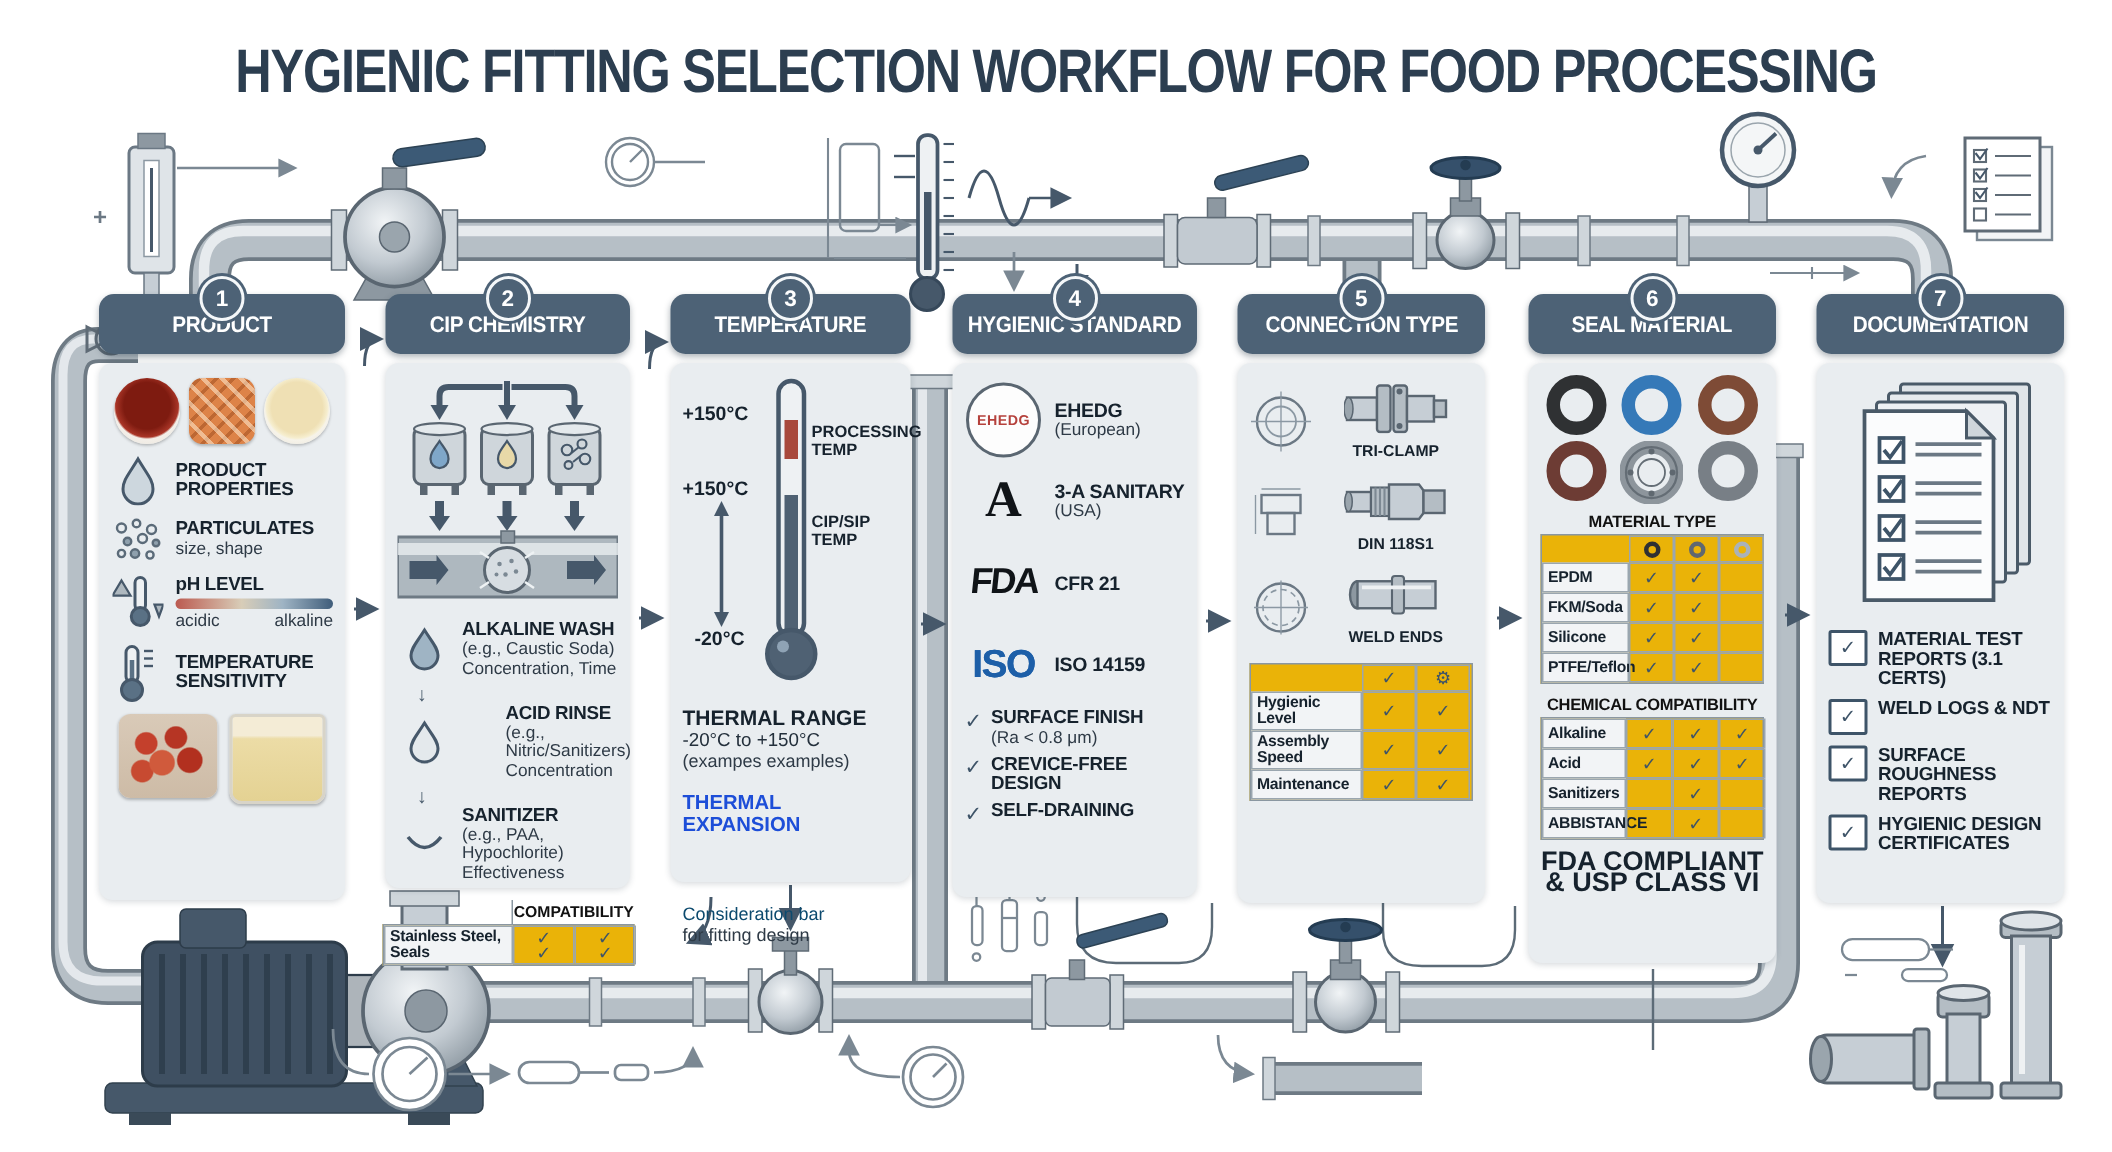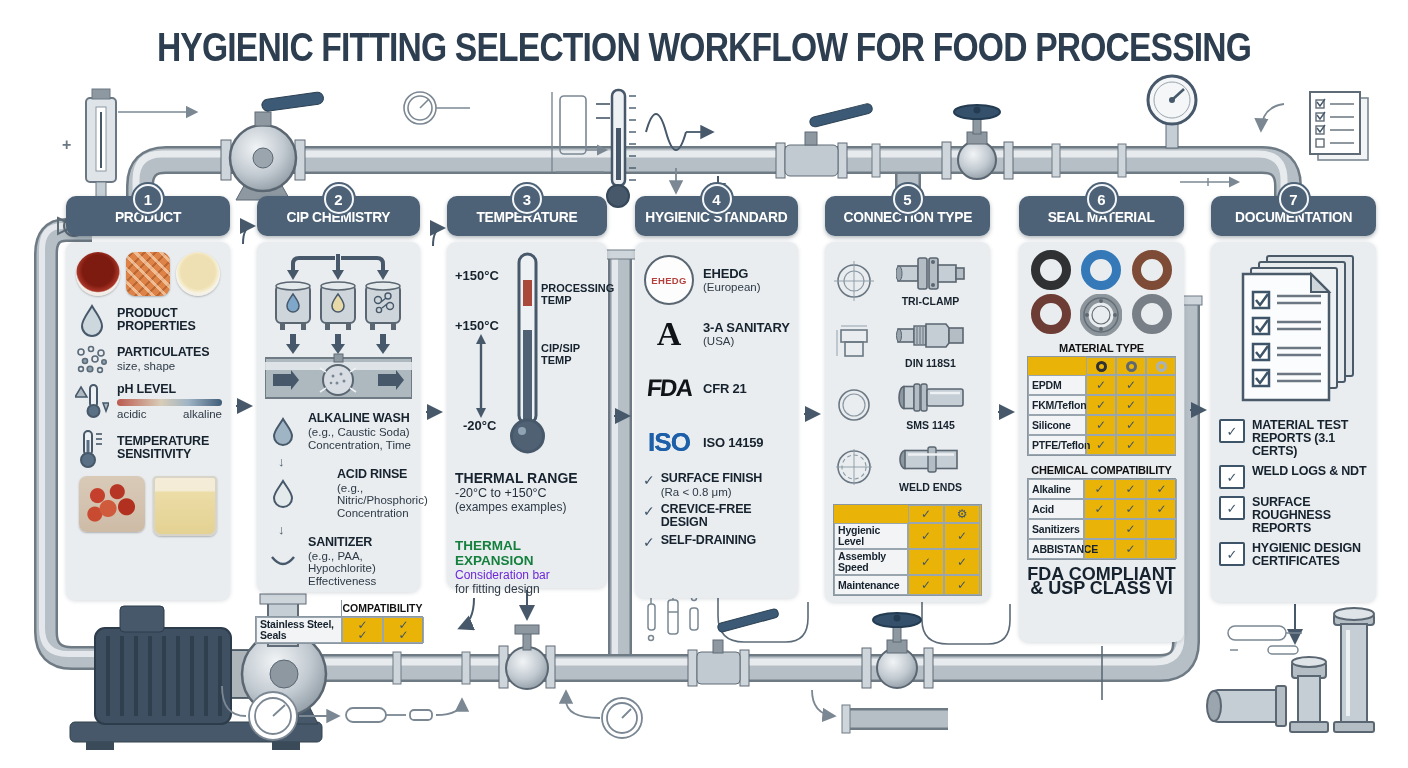--- a/index.html
+++ b/index.html
@@ -549,21 +549,21 @@
       </div>
       <div class="mini-arrow">↓</div>
       <div class="feat" style="margin-top:2px;gap:36px;">
         <span class="ficon">
           <svg width="26" height="30">
               <path d="M13,2 C8,10 4,14 4,19 a9,9 0 0 0 18,0 C22,14 18,10 13,2 z" fill="#e4e9ec" stroke="#46586a" stroke-width="2"></path>
             </svg>
           </span>
         <div class="ftxt">
           <div class="flabel">ACID RINSE</div>
-          <div class="fsub">(e.g., Nitric/Phosphoric)</div>
+          <div class="fsub">(e.g., Nitric/Sanitizers)</div>
           <div class="fsub">Concentration</div>
         </div>
       </div>
       <div class="mini-arrow">↓</div>
       <div class="feat" style="margin-top:2px;">
         <span class="ficon">
           <svg width="28" height="18">
               <path d="M3,4 Q14,18 25,4" fill="none" stroke="#46586a" stroke-width="2.4"></path>
             </svg>
           </span>
@@ -618,22 +618,22 @@
         <span style="position:absolute;left:0;top:18px;font-size:13px;font-weight:bold;color:#16222d;">+150°C</span>
         <span style="position:absolute;left:86px;top:32px;font-size:11px;font-weight:bold;color:#16222d;line-height:12px;width:58px;">PROCESSING TEMP</span>
         <span style="position:absolute;left:0;top:68px;font-size:13px;font-weight:bold;color:#16222d;">+150°C</span>
         <span style="position:absolute;left:86px;top:92px;font-size:11px;font-weight:bold;color:#16222d;line-height:12px;width:58px;">CIP/SIP TEMP</span>
         <span style="position:absolute;left:8px;top:168px;font-size:13px;font-weight:bold;color:#16222d;">-20°C</span>
       </div>
       <div style="margin-top:10px;">
         <div style="font-size:14px;font-weight:bold;color:#16222d;">THERMAL RANGE</div>
         <div style="font-size:12.5px;color:#24303c;">-20°C to +150°C</div>
         <div style="font-size:12px;color:#2e3a46;">(exampes examples)</div>
-        <div style="font-size:13.5px;font-weight:bold;color:#15803d;margin-top:24px;">THERMAL EXPANSION</div>
-        <div style="font-size:12px;color:#6d28d9;">Consideration bar</div>
+        <div style="font-size:13.5px;font-weight:bold;color:#1d4ed8;margin-top:13px;">THERMAL EXPANSION</div>
+        <div style="font-size:12px;color:#0c4a6e;margin-top:45px;">Consideration bar</div>
         <div style="font-size:12px;color:#2e3a46;">for fitting design</div>
       </div>
     </div>
   </div>
 
   <div class="col" style="left:635px;width:163px;">
     <div class="badge">4</div>
     <div class="pill">
         <span>HYGIENIC STANDARD</span>
       </div>
@@ -735,37 +735,20 @@
                 <line x1="27" y1="8" x2="27" y2="27" stroke="#7d8993"></line>
               </g>
             <polygon points="30,6 50,6 53,10 53,25 50,29 30,29" fill="#c6ced5" stroke="#5a6671" stroke-width="1.6"></polygon>
             <rect x="53" y="10" width="14" height="15" fill="#b4bdc4" stroke="#5a6671" stroke-width="1.6"></rect>
             </svg>
           <div class="fitlabel">DIN 118S1</div>
         </div>
       </div>
       <div class="fit-row">
         <svg width="42" height="46">
-          <circle cx="21" cy="23" r="15" fill="none" stroke="#6b7884" stroke-width="1.6"></circle>
-          <circle cx="21" cy="23" r="11" fill="none" stroke="#8b98a3" stroke-width="1.2"></circle>
-          </svg>
-        <div class="fitcell">
-          <svg width="70" height="34">
-            <ellipse cx="8" cy="17.5" rx="5" ry="11" fill="#8d98a1" stroke="#5a6671" stroke-width="1.6"></ellipse>
-            <rect x="8" y="6.5" width="10" height="22" fill="#c6ced5" stroke="#5a6671" stroke-width="1.6"></rect>
-            <rect x="18" y="4" width="6" height="27" rx="2" fill="#b4bdc4" stroke="#5a6671" stroke-width="1.4"></rect>
-            <rect x="25" y="4" width="6" height="27" rx="2" fill="#b4bdc4" stroke="#5a6671" stroke-width="1.4"></rect>
-            <rect x="31" y="9" width="36" height="17" rx="2" fill="#c6ced5" stroke="#5a6671" stroke-width="1.6"></rect>
-            <line x1="34" y1="13" x2="64" y2="13" stroke="#eef1f3" stroke-width="2.5"></line>
-            </svg>
-          <div class="fitlabel">SMS 1145</div>
-        </div>
-      </div>
-      <div class="fit-row">
-        <svg width="42" height="46">
           <circle cx="21" cy="23" r="16" fill="none" stroke="#6b7884" stroke-width="1.6"></circle>
           <circle cx="21" cy="23" r="12" fill="none" stroke="#8b98a3" stroke-width="1.1" stroke-dasharray="4 3"></circle>
           <line x1="3" y1="23" x2="39" y2="23" stroke="#8b98a3" stroke-width="0.9"></line>
           <line x1="21" y1="5" x2="21" y2="41" stroke="#8b98a3" stroke-width="0.9"></line>
           </svg>
         <div class="fitcell">
           <svg width="70" height="34">
             <ellipse cx="9" cy="17.5" rx="5" ry="9" fill="#8d98a1" stroke="#5a6671" stroke-width="1.6"></ellipse>
             <rect x="9" y="8.5" width="52" height="18" fill="#c6ced5" stroke="#5a6671" stroke-width="1.6"></rect>
             <rect x="32" y="5" width="8" height="25" rx="2" fill="#b4bdc4" stroke="#5a6671" stroke-width="1.4"></rect>
@@ -842,21 +825,21 @@
             <span class="ringicon" style="border:3.5px solid #aab2b9;"></span>
           </div>
         <div class="lab">EPDM</div>
         <div>
             <span class="ck">✓</span>
           </div>
         <div>
             <span class="ck">✓</span>
           </div>
         <div></div>
-        <div class="lab">FKM/Teflon</div>
+        <div class="lab">FKM/Soda</div>
         <div>
             <span class="ck">✓</span>
           </div>
         <div>
             <span class="ck">✓</span>
           </div>
         <div></div>
         <div class="lab">Silicone</div>
         <div>
             <span class="ck">✓</span>

